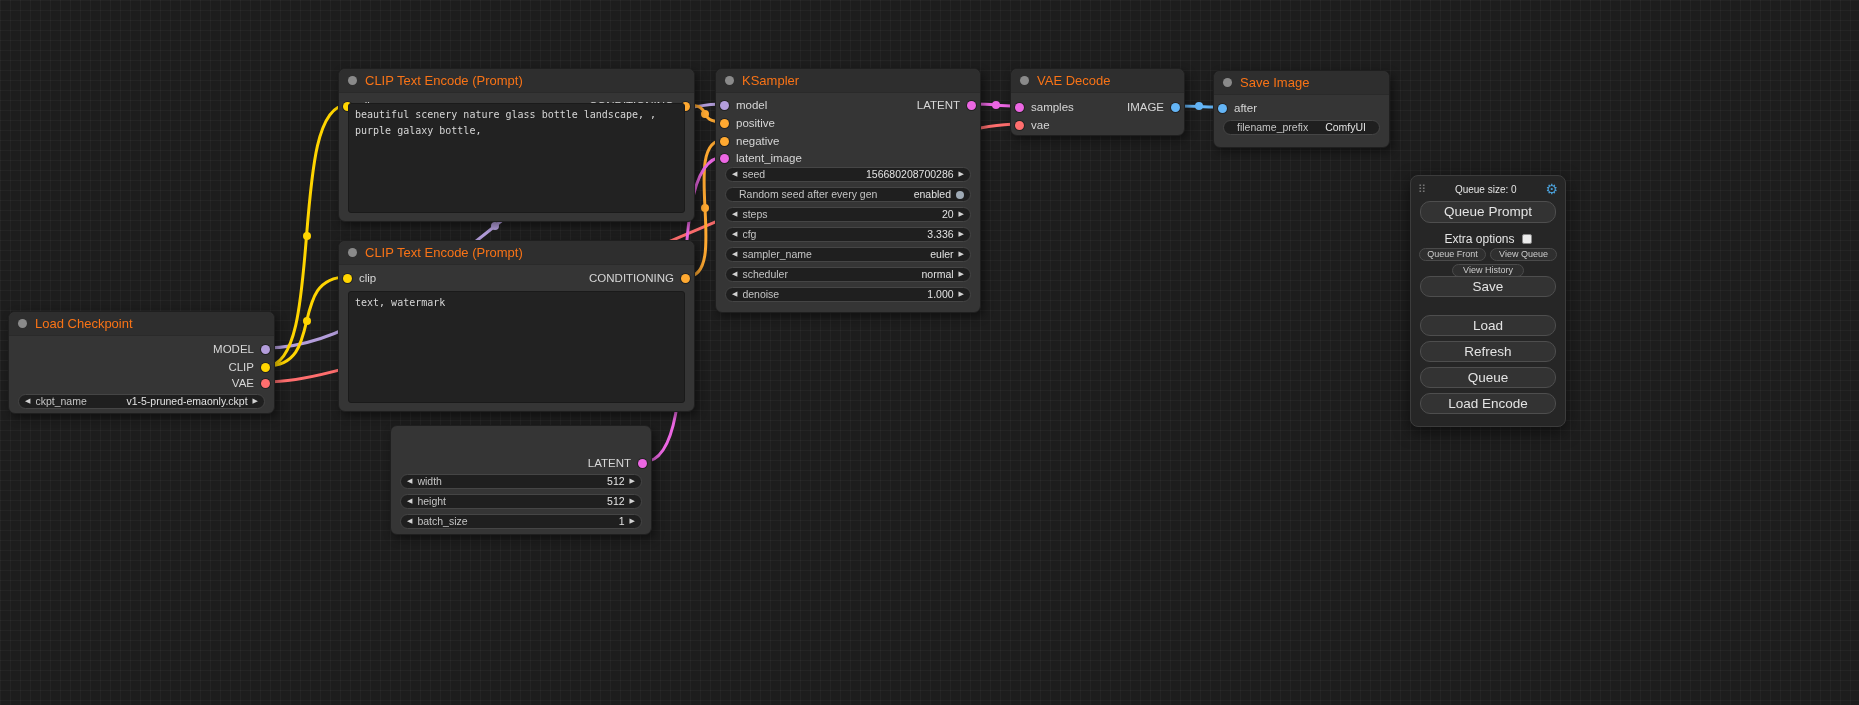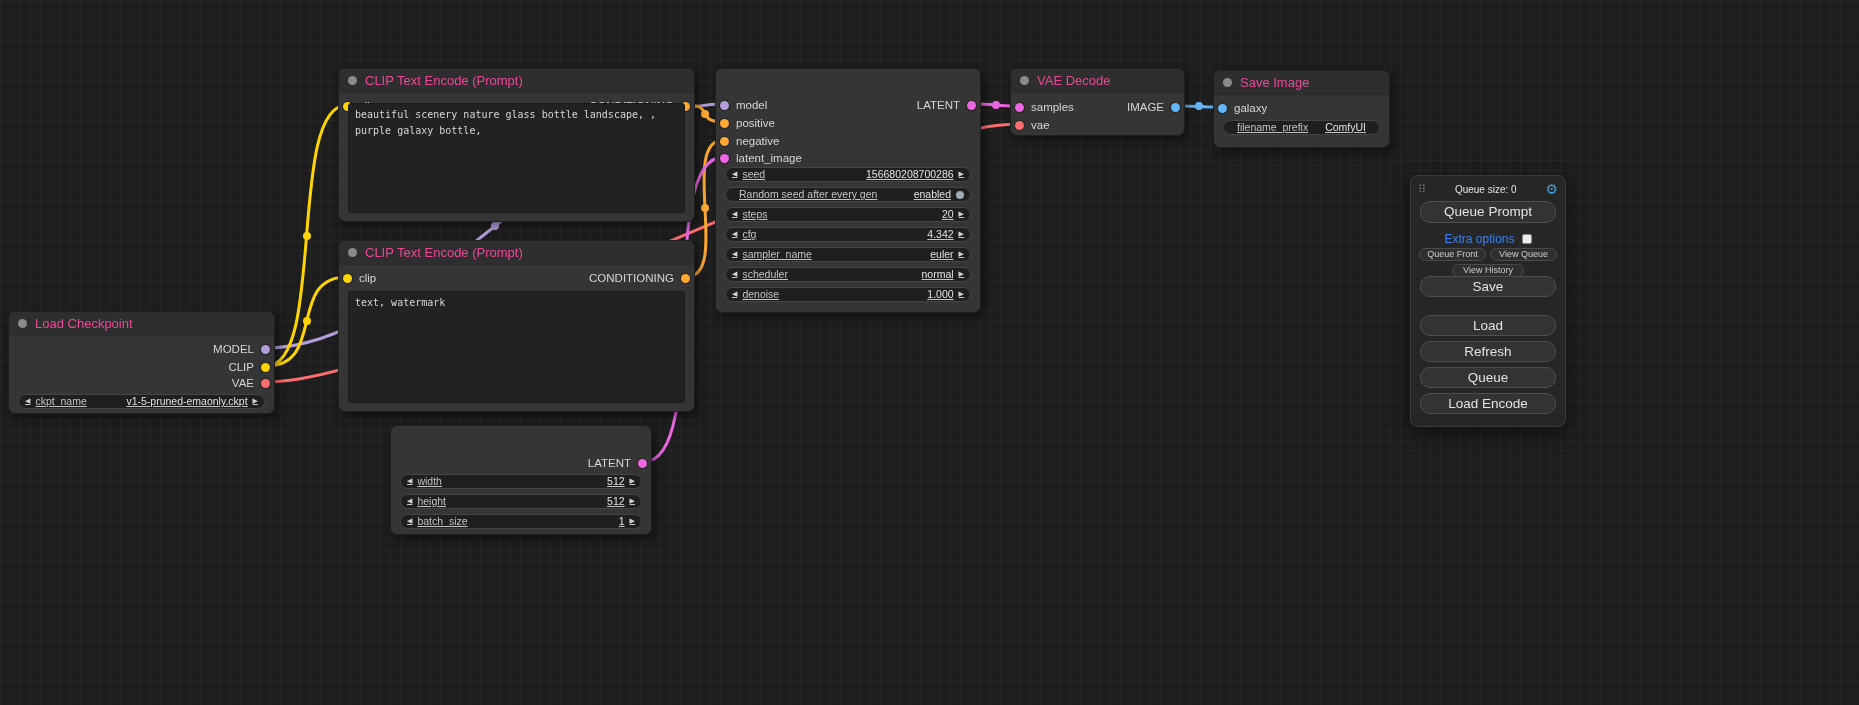--- a/index.html
+++ b/index.html
@@ -16,34 +16,34 @@
   .wires{position:absolute;left:0;top:0;z-index:1;}
   .wires path{fill:none;stroke-width:3;stroke-linecap:round;}
 
   .node{
     position:absolute;background:#353535;border:1px solid #1f1f1f;border-radius:7px;
     box-shadow:3px 4px 10px rgba(0,0,0,0.45);z-index:2;
   }
   .node-title{
     position:absolute;top:0;left:0;right:0;height:24px;background:#2e2e2e;
     border-radius:7px 7px 0 0;border-bottom:1px solid #2a2a2a;
-    display:flex;align-items:center;color:#ec4899;font-size:13px;white-space:nowrap;overflow:hidden;
+    display:flex;align-items:center;color:#f97316;font-size:13px;white-space:nowrap;overflow:hidden;
   }
   .collapse-dot{width:9px;height:9px;border-radius:50%;background:#8a8a8a;margin:0 8px 0 9px;flex:none;}
   .slot{position:absolute;display:flex;align-items:center;height:16px;font-size:11.5px;color:#d6d6d6;white-space:nowrap;}
   .slot-in{left:0;}
   .slot-out{right:0;flex-direction:row-reverse;}
   .dot{width:9px;height:9px;border-radius:50%;flex:none;box-shadow:0 0 0 1px rgba(0,0,0,0.35);}
   .slot-in .dot{margin-left:4px;margin-right:7px;}
   .slot-out .dot{margin-right:4px;margin-left:7px;}
 
   .widget{
     position:absolute;left:9px;right:9px;height:15px;background:#1f1f1f;
     border:1px solid #454545;border-radius:8px;display:flex;align-items:center;
-    font-size:10.5px;color:#c4c4c4;padding:0 6px;gap:5px;line-height:13px;white-space:nowrap;text-decoration:underline;
+    font-size:10.5px;color:#c4c4c4;padding:0 6px;gap:5px;line-height:13px;white-space:nowrap;
   }
   .warr{font-size:7px;color:#d2d2d2;font-family:"DejaVu Sans",sans-serif;flex:none;}
   .wval{color:#e2e2e2;}
   .sp{flex:1;}
   .toggle-dot{width:8px;height:8px;border-radius:50%;flex:none;}
 
   .textbox{
     position:absolute;left:9px;right:9px;background:#222;border:1px solid #1a1a1a;border-radius:3px;
     color:#d6d6d6;font-family:"DejaVu Sans Mono",monospace;font-size:10px;line-height:1.55;
     padding:3px 6px;white-space:pre-wrap;overflow:hidden;
@@ -56,21 +56,21 @@
   }
   .qheader{position:absolute;top:4px;left:7px;right:7px;height:18px;display:flex;align-items:center;}
   .qdrag{color:#757575;font-size:11px;font-family:"DejaVu Sans",sans-serif;}
   .qtitle{flex:1;text-align:center;font-size:10px;color:#e3e3e3;}
   .qgear{font-size:14px;font-family:"DejaVu Sans",sans-serif;line-height:1;}
   .btn{
     position:absolute;left:9px;right:9px;background:#333;border:1px solid #4e4e4e;border-radius:10px;
     color:#e3e3e3;text-align:center;font-size:13.5px;height:21px;line-height:19px;cursor:default;
   }
   #queue-prompt{top:25px;height:22px;line-height:20px;}
-  .extra{position:absolute;top:55px;left:0;right:0;height:15px;display:flex;align-items:center;justify-content:center;gap:7px;font-size:12px;color:#3b82f6;}
+  .extra{position:absolute;top:55px;left:0;right:0;height:15px;display:flex;align-items:center;justify-content:center;gap:7px;font-size:12px;color:#e5e5e5;}
   .checkbox{width:10px;height:10px;background:#ececec;border:1px solid #8a8a8a;border-radius:2px;flex:none;}
   .qsmallrow{position:absolute;top:72px;left:8px;right:8px;height:13px;display:flex;gap:4px;}
   .btn-sm{
     flex:1;position:static;font-size:9px;height:13px;line-height:11px;border-radius:8px;
     background:#2f2f2f;border:1px solid #4a4a4a;color:#cccccc;text-align:center;
   }
   .btn-hist{position:absolute;top:88px;left:41px;right:41px;height:13px;font-size:9px;line-height:11px;border-radius:8px;background:#2f2f2f;border:1px solid #4a4a4a;color:#ccc;text-align:center;}
 </style>
 </head>
 <body>
@@ -177,20 +177,24 @@
     <div class="widget" style="top:88px">
       <span class="warr">◀</span>
       <span>batch_size</span>
       <span class="sp"></span>
       <span class="wval">1</span>
       <span class="warr">▶</span>
     </div>
   </div>
 
   <div class="node" style="left:715px;top:68px;width:266px;height:245px">
+    <div class="node-title">
+      <span class="collapse-dot"></span>
+      <span>KSampler</span>
+    </div>
     <div class="slot slot-in" style="top:28px">
       <span class="dot" style="background: rgb(179, 157, 219);"></span>
       <span>model</span>
     </div>
     <div class="slot slot-in" style="top:46px">
       <span class="dot" style="background: rgb(255, 169, 49);"></span>
       <span>positive</span>
     </div>
     <div class="slot slot-in" style="top:64px">
       <span class="dot" style="background: rgb(255, 169, 49);"></span>
@@ -223,21 +227,21 @@
       <span class="warr">◀</span>
       <span>steps</span>
       <span class="sp"></span>
       <span class="wval">20</span>
       <span class="warr">▶</span>
     </div>
     <div class="widget" style="top:158px">
       <span class="warr">◀</span>
       <span>cfg</span>
       <span class="sp"></span>
-      <span class="wval">4.342</span>
+      <span class="wval">3.336</span>
       <span class="warr">▶</span>
     </div>
     <div class="widget" style="top:178px">
       <span class="warr">◀</span>
       <span>sampler_name</span>
       <span class="sp"></span>
       <span class="wval">euler</span>
       <span class="warr">▶</span>
     </div>
     <div class="widget" style="top:198px">
@@ -275,21 +279,21 @@
     </div>
   </div>
 
   <div class="node" style="left:1213px;top:70px;width:177px;height:78px">
     <div class="node-title">
       <span class="collapse-dot"></span>
       <span>Save Image</span>
     </div>
     <div class="slot slot-in" style="top:29px">
       <span class="dot" style="background: rgb(100, 181, 246);"></span>
-      <span>galaxy</span>
+      <span>after</span>
     </div>
     <div class="widget" style="top:49px">
       <span style="width:2px"></span>
       <span>filename_prefix</span>
       <span class="sp"></span>
       <span class="wval">ComfyUI</span>
       <span style="width:2px"></span>
     </div>
   </div>
 

